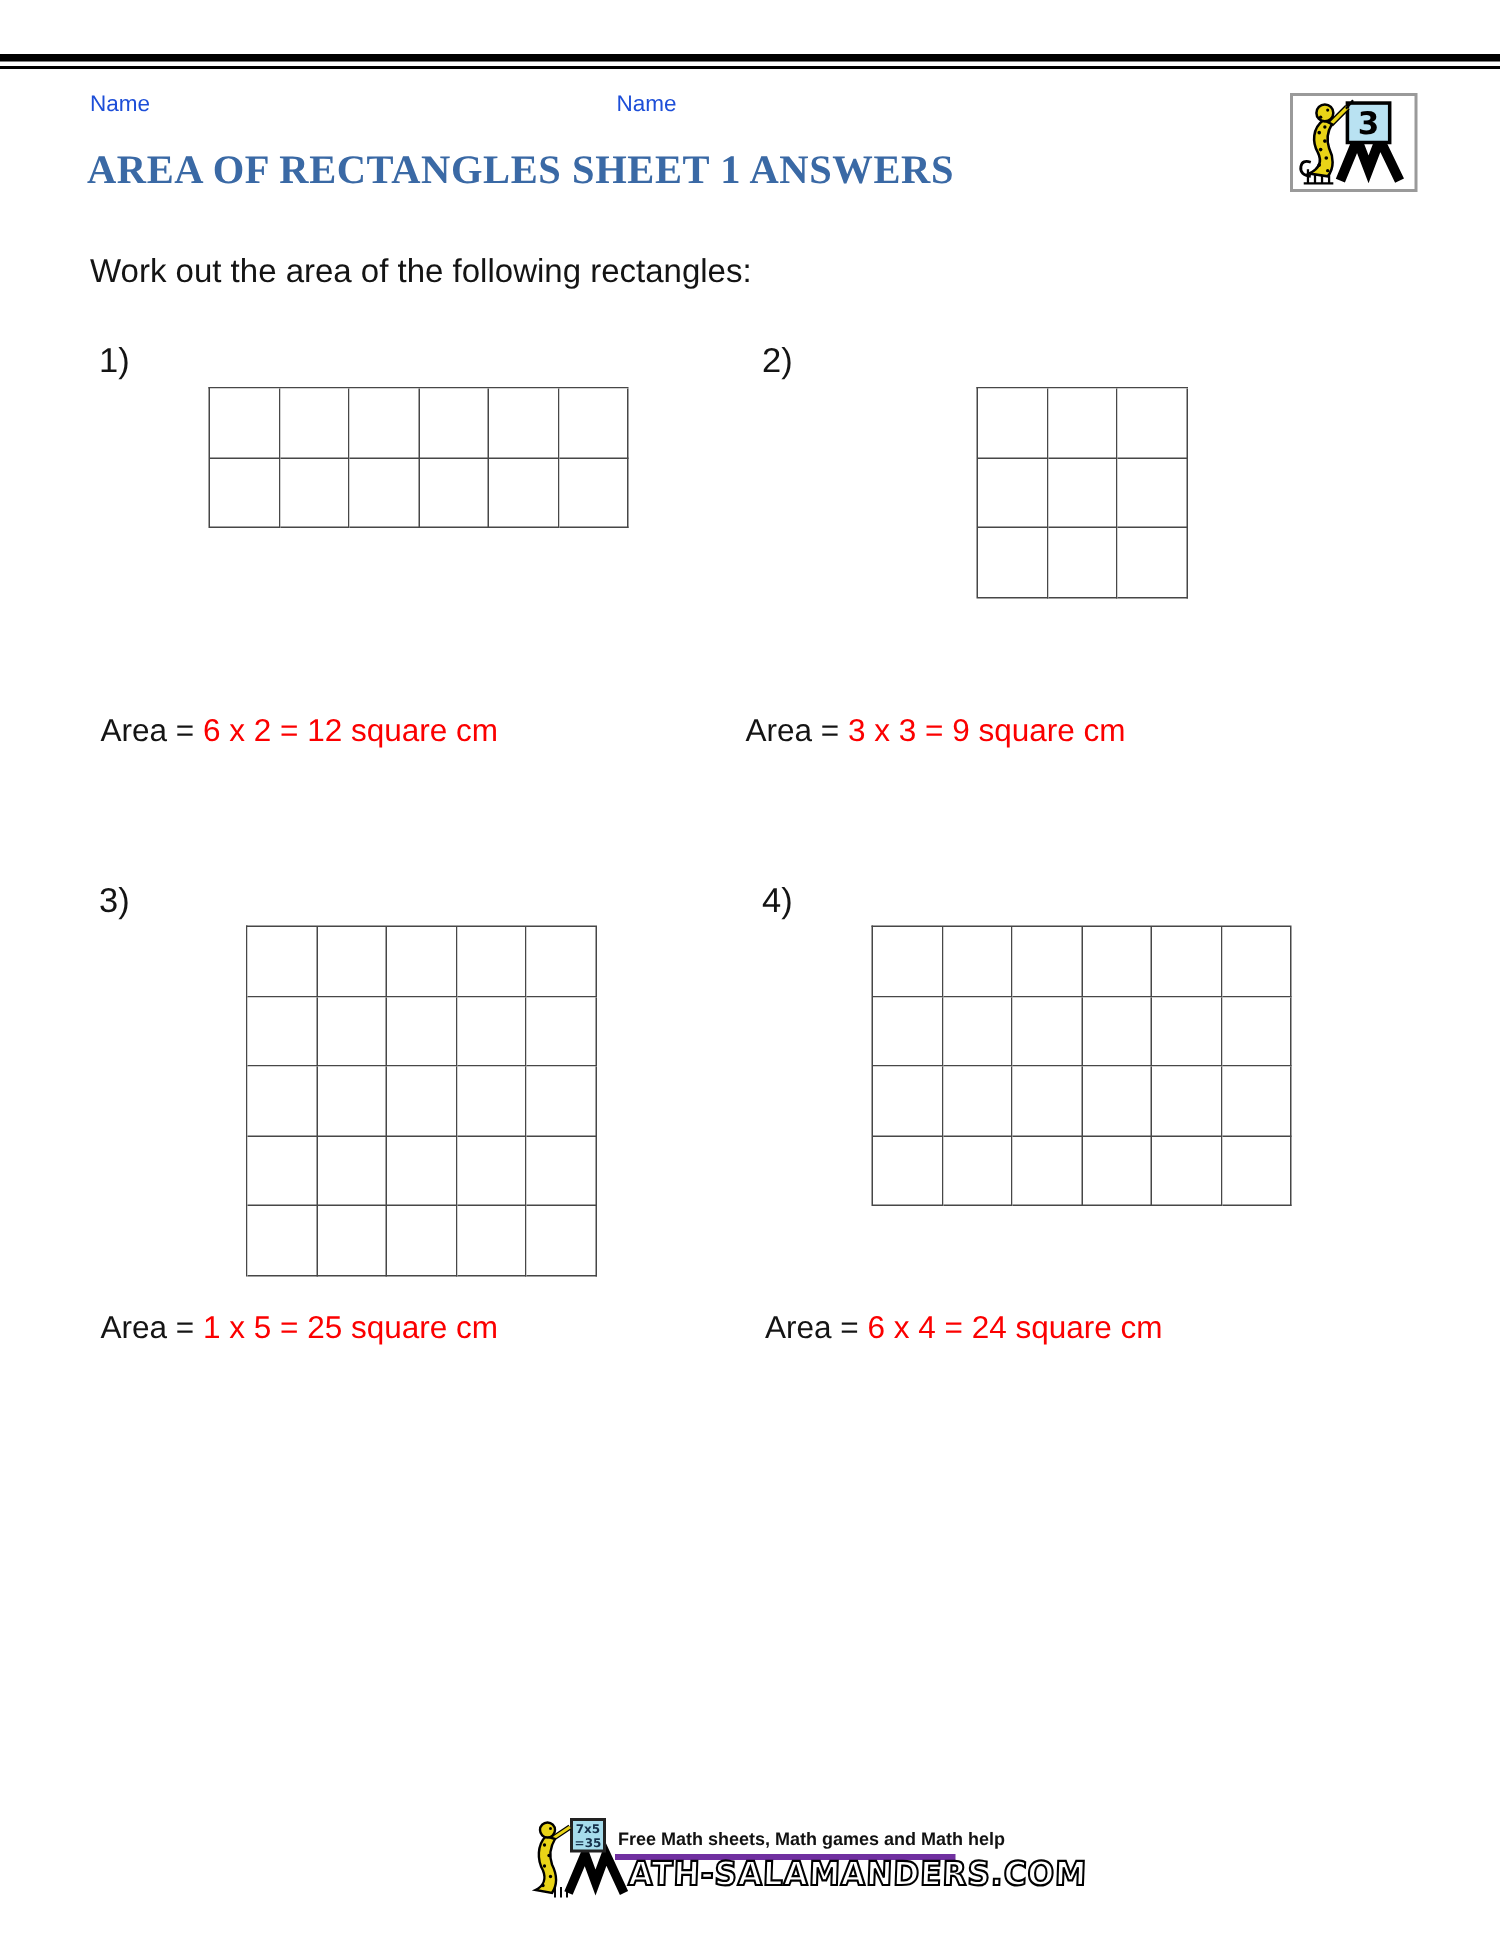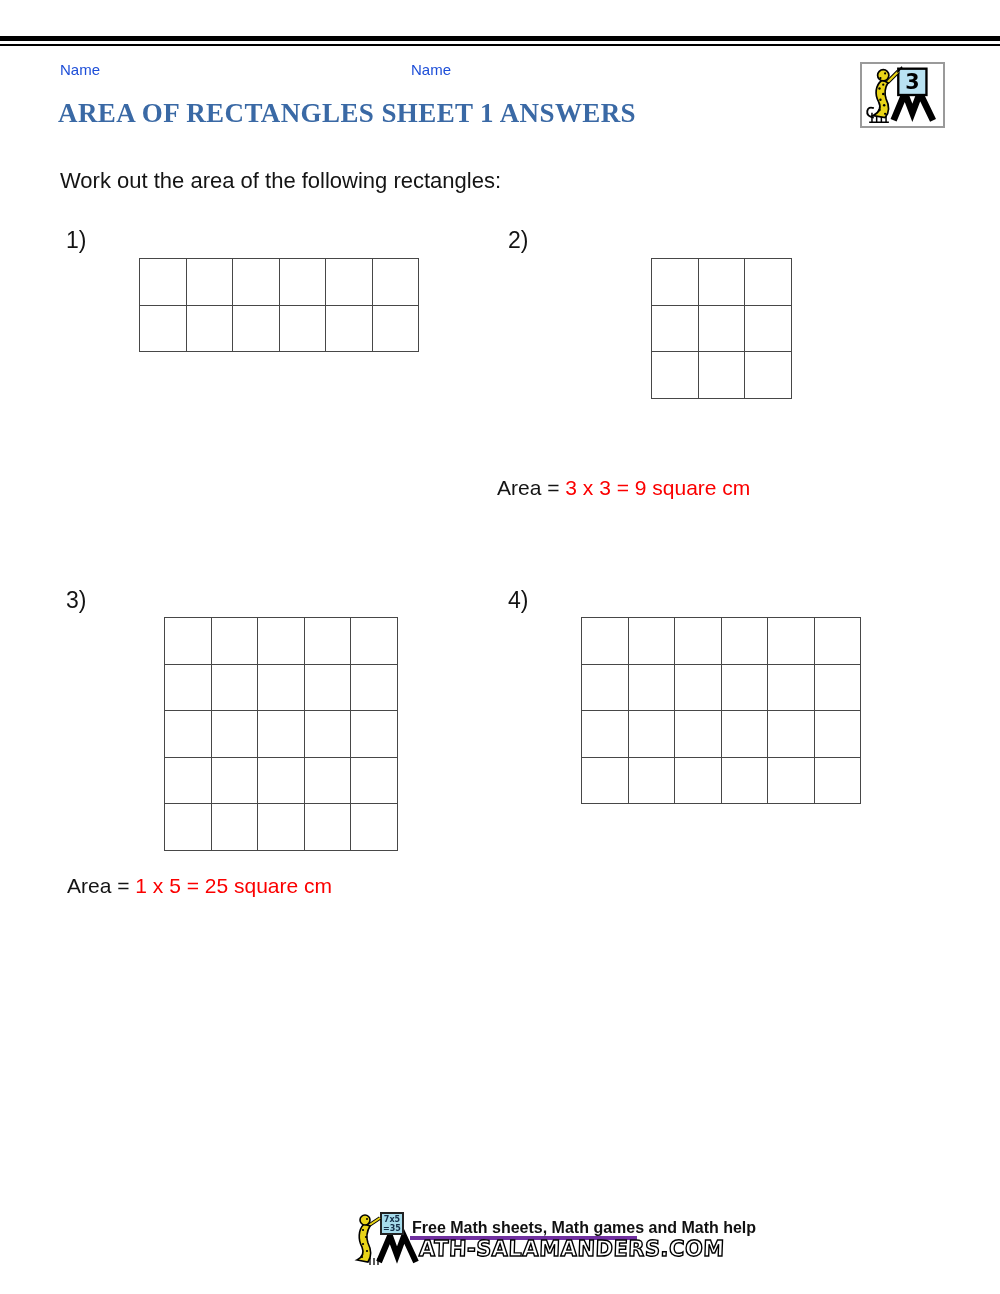--- a/index.html
+++ b/index.html
@@ -31,21 +31,21 @@
     position:absolute;display:grid;--cell:46.5px;
     border-top:1px solid #474747;border-left:1px solid #474747;
   }
   .grid .cell{
     width:var(--cell);height:var(--cell);box-sizing:border-box;background:#fff;
     border-right:1px solid #474747;border-bottom:1px solid #474747;
   }
   .area-line{position:absolute;font-size:21px;white-space:nowrap;color:#141414;}
   .area-line .red{color:#fb0000;}
   .footer-icon{position:absolute;left:354px;top:1210px;width:72px;height:56px;}
-  .tagline{position:absolute;left:412px;top:1219px;font-size:16px;font-weight:bold;color:#111;}
+  .tagline{position:absolute;left:412px;top:1219px;font-size:12px;font-weight:bold;color:#111;}
   .purple-rule{position:absolute;left:410px;top:1236px;width:227px;height:4px;background:#7030a0;}
   .wordmark{
     position:absolute;left:419px;top:1237px;
     font-family:"DejaVu Sans",sans-serif;font-weight:800;font-size:21px;
     letter-spacing:0.5px;color:#fff;-webkit-text-stroke:1.4px #000;
     transform:skewX(-2deg) scaleY(1.05);white-space:nowrap;
   }
 </style>
 </head>
 <body>
@@ -107,20 +107,23 @@
       <div class="cell"></div>
       <div class="cell"></div>
       <div class="cell"></div>
       <div class="cell"></div>
       <div class="cell"></div>
       <div class="cell"></div>
       <div class="cell"></div>
       <div class="cell"></div>
       <div class="cell"></div>
     </div>
+  <div class="area-line" style="left:67px;top:476px;">
+    <span>Area = </span><span class="red">6 x 2 = 12 square cm</span>
+  </div>
 
   <div class="prob-num" style="left:508px;top:227px;">2)</div>
   <div class="grid" style="left: 651px; top: 258px; grid-template-columns: repeat(3, var(--cell));">
       <div class="cell"></div>
       <div class="cell"></div>
       <div class="cell"></div>
       <div class="cell"></div>
       <div class="cell"></div>
       <div class="cell"></div>
       <div class="cell"></div>
@@ -183,20 +186,23 @@
       <div class="cell"></div>
       <div class="cell"></div>
       <div class="cell"></div>
       <div class="cell"></div>
       <div class="cell"></div>
       <div class="cell"></div>
       <div class="cell"></div>
       <div class="cell"></div>
       <div class="cell"></div>
     </div>
+  <div class="area-line" style="left:510px;top:874px;">
+    <span>Area = </span><span class="red">6 x 4 = 24 square cm</span>
+  </div>
 
   <svg class="footer-icon" viewBox="0 0 72 56">
     <path d="M 25 52 L 36 26 L 43 45 L 50 26 L 62 52" fill="none" stroke="#000" stroke-width="6"></path>
     <rect x="27" y="3" width="22" height="21" fill="#a6dcec" stroke="#222" stroke-width="2"></rect>
     <text x="38" y="12" font-size="8" font-weight="bold" text-anchor="middle" fill="#16304a" font-family="'DejaVu Sans',sans-serif">7x5</text>
     <text x="38" y="21" font-size="8" font-weight="bold" text-anchor="middle" fill="#16304a" font-family="'DejaVu Sans',sans-serif">=35</text>
     <path d="M 14 16 L 26 8" stroke="#000" stroke-width="3.6" fill="none"></path>
     <path d="M 14 16 L 26 8" stroke="#e9d417" stroke-width="2" fill="none"></path>
     <path d="M 10 14 C 4 20 4 30 8 37 C 10 42 9 47 3 50 L 14 52 C 18 46 17 39 14 33 C 12 27 13 21 16 16 Z" fill="#e9d417" stroke="#000" stroke-width="1.6"></path>
     <circle cx="11" cy="10" r="5" fill="#e9d417" stroke="#000" stroke-width="1.6"></circle>

